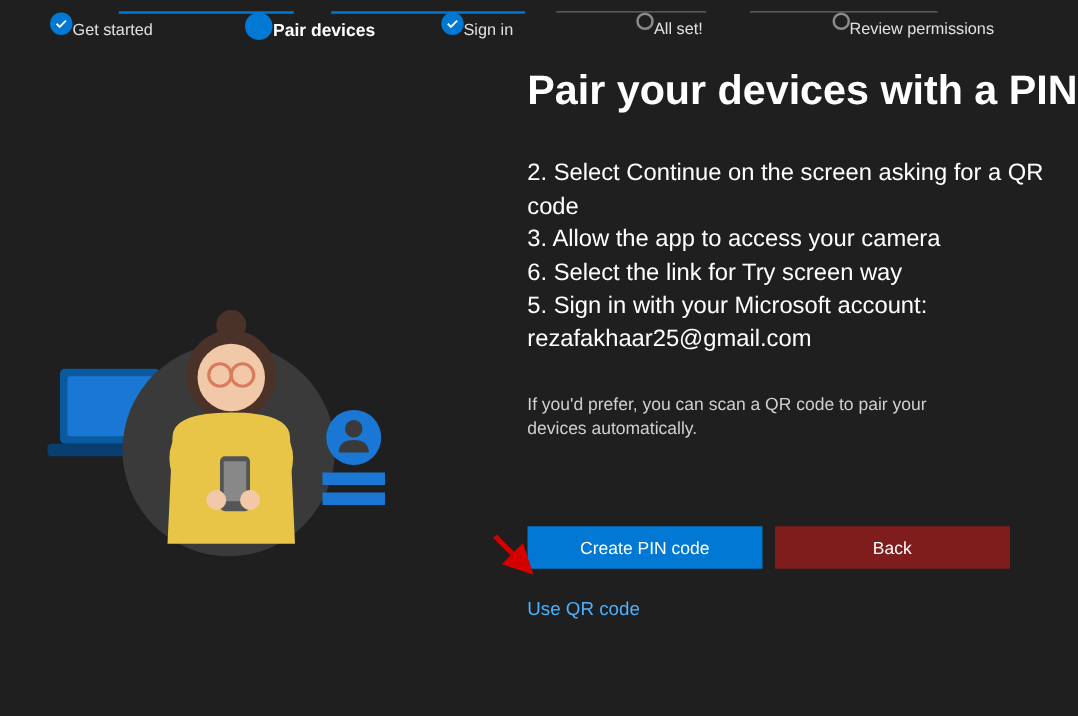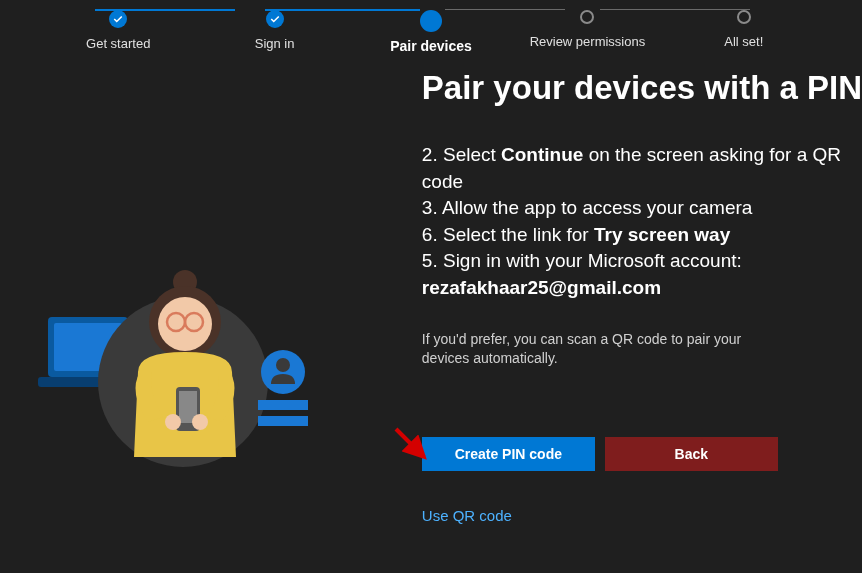--- a/index.html
+++ b/index.html
@@ -17,26 +17,25 @@
     }
     .stepper {
       display: flex;
       justify-content: space-between;
       align-items: flex-start;
       padding: 10px 40px 0 40px;
       position: relative;
     }
     .step {
       display: flex;
-      flex-direction: column;
+      flex-direction: row;
       align-items: center;
       flex: 1;
       position: relative;
       z-index: 2;
-      justify-content: space-between;
     }
     .step-circle {
       width: 18px;
       height: 18px;
       border-radius: 50%;
       background: #0078d4;
       display: flex;
       align-items: center;
       justify-content: center;
       margin-bottom: 8px;
@@ -111,56 +110,55 @@
       text-align: center;
     }
     .instructions {
       font-size: 19px;
       line-height: 1.4;
     }
     .instructions div {
       margin-bottom: 0;
     }
     .bold-inline {
-      font-weight: 700;
+      font-weight: 400;
     }
     .secondary-text {
       font-size: 14px;
       color: #d0d0d0;
       margin-top: 28px;
       line-height: 1.4;
       padding-right: 84px;
     }
     .button-row {
       display: flex;
       gap: 10px;
       margin-top: 68px;
     }
     .btn {
-      width: 173px;
+      width: 188px;
       height: 34px;
       border: none;
       font-size: 14px;
       cursor: pointer;
       font-family: inherit;
-      font-weight: bold;
     }
     .btn-primary {
       background: #0078d4;
       color: #ffffff;
     }
     .btn-secondary {
       background: #7f1d1d;
       color: #ffffff;
     }
     .link {
       display: inline-block;
       color: #4db2ff;
       font-size: 15px;
-      margin-top: 36px;
+      margin-top: 24px;
       cursor: pointer;
     }
     .arrow {
       position: absolute;
       left: 392px;
       top: 425px;
       width: 40px;
       height: 40px;
       z-index: 10;
     }
@@ -177,41 +175,41 @@
   <div class="step">
     <div class="step-circle">
       <svg viewBox="0 0 16 16">
           <path d="M2 8 L6 12 L14 4" stroke="#fff" stroke-width="2.5" fill="none"></path>
         </svg>
     </div>
     <div class="step-label">Get started</div>
   </div>
 
   <div class="step">
+    <div class="step-circle current"></div>
+    <div class="step-label current">Pair devices</div>
+  </div>
+
+  <div class="step">
     <div class="step-circle">
       <svg viewBox="0 0 16 16">
           <path d="M2 8 L6 12 L14 4" stroke="#fff" stroke-width="2.5" fill="none"></path>
         </svg>
     </div>
     <div class="step-label">Sign in</div>
   </div>
 
   <div class="step">
-    <div class="step-circle current"></div>
-    <div class="step-label current">Pair devices</div>
+    <div class="step-circle incomplete"></div>
+    <div class="step-label">All set!</div>
   </div>
 
   <div class="step">
     <div class="step-circle incomplete"></div>
     <div class="step-label">Review permissions</div>
-  </div>
-
-  <div class="step">
-    <div class="step-circle incomplete"></div>
-    <div class="step-label">All set!</div>
   </div>
 </div>
 
 <div class="content">
   <div class="illustration">
     <svg viewBox="0 0 280 260">
 
       <rect x="20" y="95" width="80" height="60" rx="4" fill="#0a5aa0"></rect>
       <rect x="26" y="101" width="68" height="48" rx="2" fill="#1a78d4"></rect>
       <rect x="10" y="155" width="100" height="10" rx="3" fill="#083e70"></rect>

